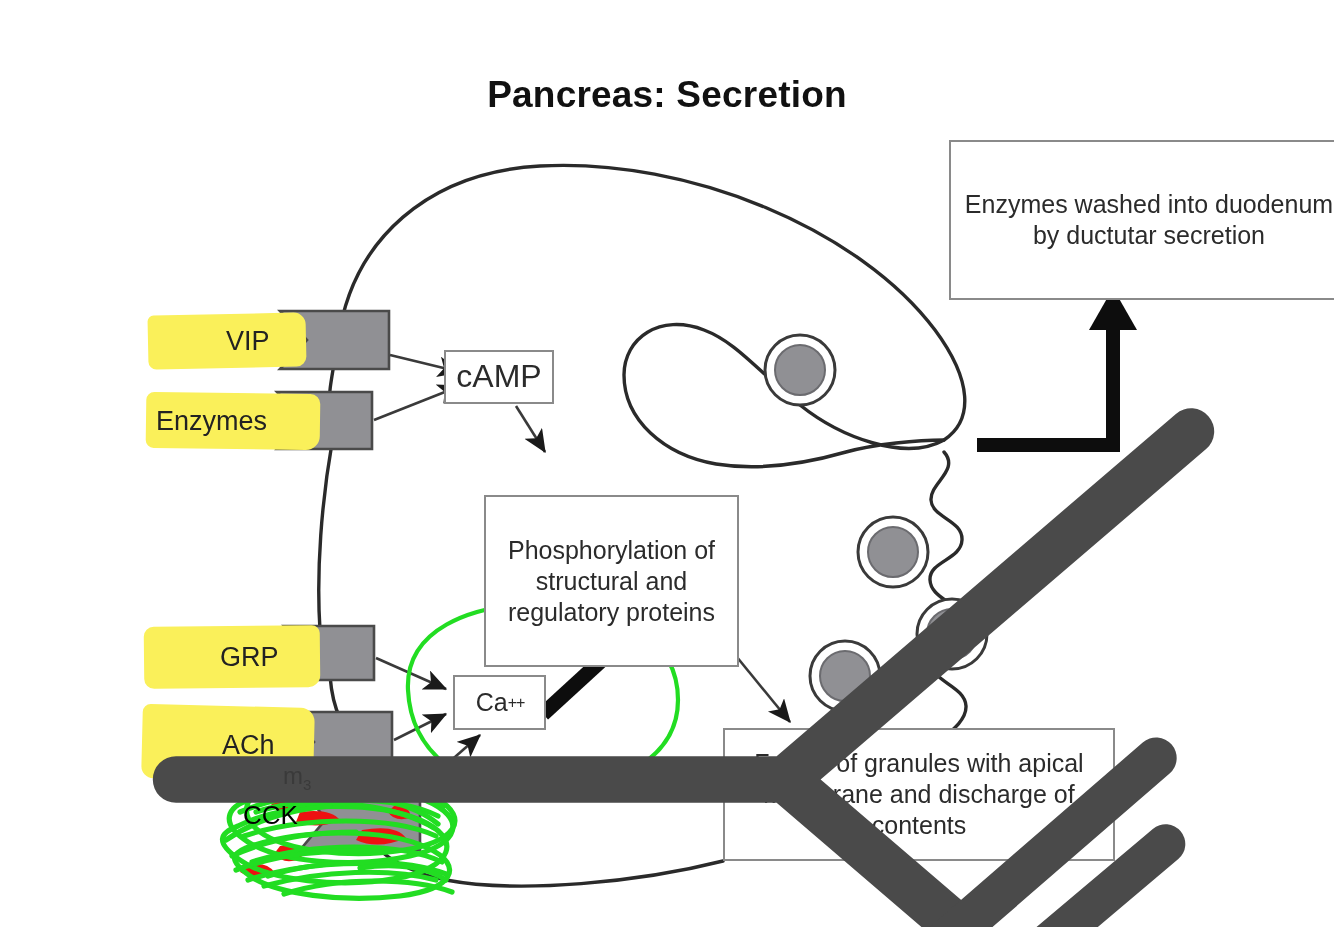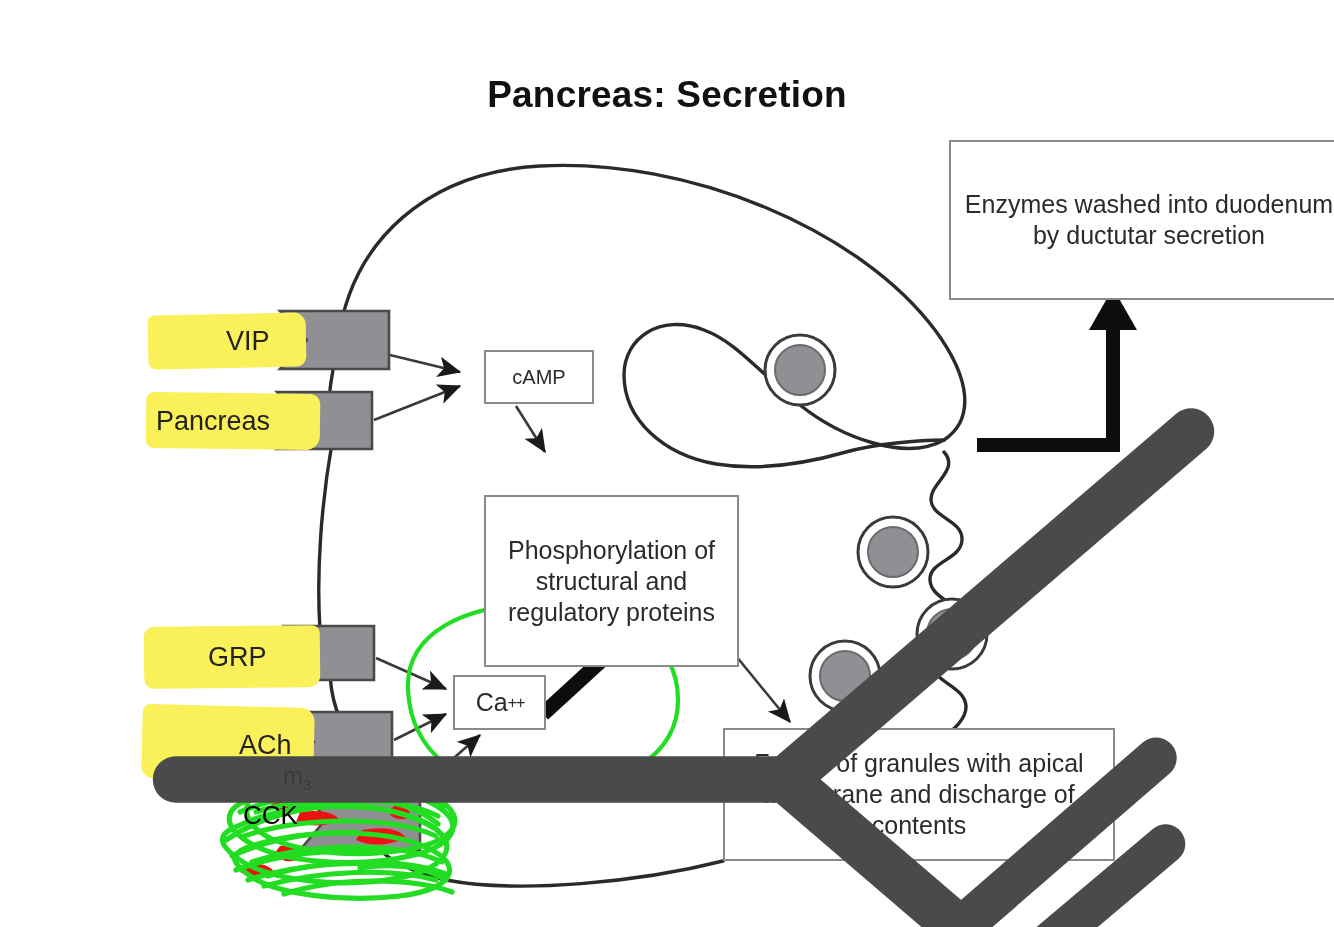--- a/index.html
+++ b/index.html
@@ -19,21 +19,21 @@
   }
 
   
   .tbox{
     position:absolute;background:#ffffff;border:2px solid #8a8a8a;
     color:#2b2b2b;font-size:25px;line-height:1.24;text-align:center;
     display:flex;align-items:center;justify-content:center;
     box-sizing:border-box;padding:6px 10px;
   }
   #box-duodenum{left:949px;top:140px;width:400px;height:160px;font-size:25px;}
-  #box-camp{left:484px;top:350px;width:110px;height:54px;font-size:20px;}
+  #box-camp{left:444px;top:350px;width:110px;height:54px;font-size:32px;}
   #box-phos{left:484px;top:457px;width:255px;height:172px;margin-top:38px;}
   #box-ca{left:453px;top:675px;width:93px;height:55px;font-size:25px;padding-left:11px;}
   #box-fusion{left:723px;top:728px;width:392px;height:133px;}
   #box-ca .sup{font-size:16px;vertical-align:super;letter-spacing:-1px;}
 
   
   .lig{position:absolute;font-size:27px;color:#222;white-space:nowrap;}
   .lig .hl{
     position:absolute;background:#faf05a;z-index:0;
   }
@@ -228,37 +228,37 @@
   <div class="lig" id="lig-vip">
     <span class="hl" style="left:-2px;top:-4px;width:158px;height:54px;transform:rotate(-1.2deg);border-radius:6px 12px 10px 8px;"></span>
     <svg class="yshape" style="left:-3px;top:-2px;" width="92" height="52" viewBox="0 0 92 52">
       <path d="M2,26 L44,26 M44,26 L72,2 M44,26 L72,50" fill="none" stroke="#4a4a4a" stroke-width="3.2" stroke-linecap="round"></path>
     </svg>
     <span class="txt" style="position:absolute;left:76px;top:8px;">VIP</span>
   </div>
 
   <div class="lig" id="lig-sec">
     <span class="hl" style="left:-4px;top:-3px;width:174px;height:56px;transform:rotate(0.8deg);border-radius:8px 10px 14px 8px;"></span>
-    <span class="txt" style="position:absolute;left:6px;top:10px;">Pancreas</span>
+    <span class="txt" style="position:absolute;left:6px;top:10px;">Enzymes</span>
   </div>
 
   <div class="lig" id="lig-grp">
     <span class="hl" style="left:-6px;top:-6px;width:176px;height:62px;transform:rotate(-0.6deg);border-radius:10px 8px 12px 10px;"></span>
     <svg class="yshape" style="left:-20px;top:-4px;" width="104" height="58" viewBox="0 0 104 58">
       <path d="M2,29 L50,29 M50,29 L80,3 M50,29 L80,55" fill="none" stroke="#4a4a4a" stroke-width="3.2" stroke-linecap="round"></path>
     </svg>
-    <span class="txt" style="position:absolute;left:58px;top:10px;">GRP</span>
+    <span class="txt" style="position:absolute;left:70px;top:10px;">GRP</span>
   </div>
 
   <div class="lig" id="lig-ach">
     <span class="hl" style="left:-8px;top:-12px;width:172px;height:74px;transform:rotate(1.4deg);border-radius:8px 14px 10px 12px;"></span>
     <svg class="yshape" style="left:-22px;top:-4px;" width="108" height="60" viewBox="0 0 108 60">
       <path d="M2,30 L52,30 M52,30 L84,3 M52,30 L84,57" fill="none" stroke="#4a4a4a" stroke-width="3.2" stroke-linecap="round"></path>
     </svg>
-    <span class="txt" style="position:absolute;left:72px;top:12px;margin-left:17px;">ACh</span>
+    <span class="txt" style="position:absolute;left:72px;top:12px;">ACh</span>
   </div>
 
   <div class="m3lab">
     <span>m</span><sub>3</sub>
   </div>
 
   <div class="cck-ghost">CCK</div>
 
 </div>
 

